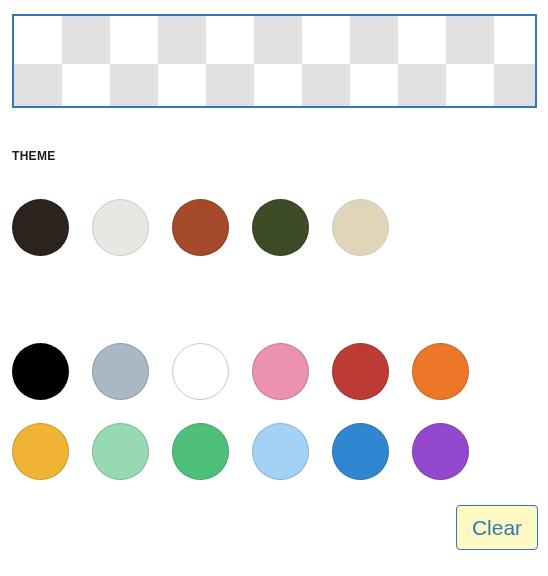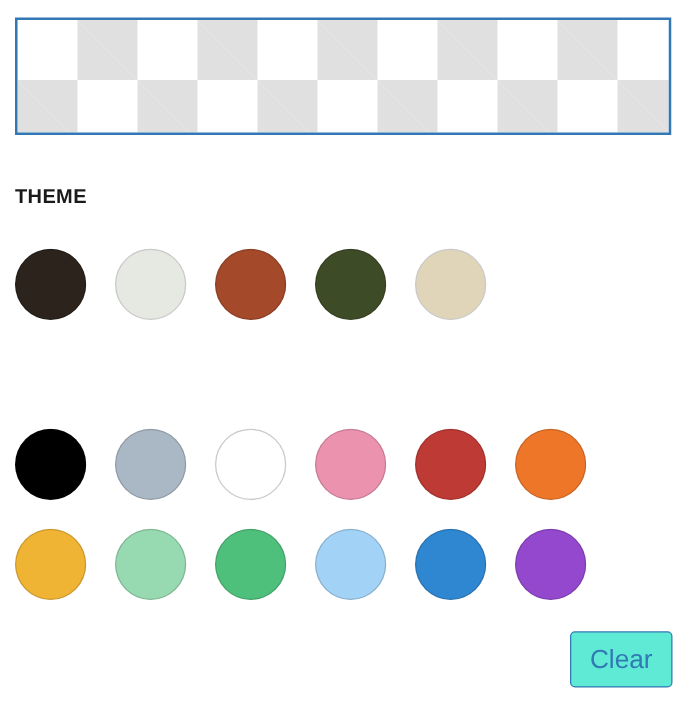--- a/index.html
+++ b/index.html
@@ -49,21 +49,21 @@
   }
   .preview-fill {
     position: absolute;
     inset: 0;
   }
 
   
   .section-title {
     position: absolute;
     left: 12px;
-    font-size: 16px;
+    font-size: 12px;
     font-weight: bold;
     letter-spacing: 0.3px;
     color: #1a1a1a;
     line-height: 1;
     white-space: nowrap;
   }
   .section-title.theme   { top: 150px; }
   .section-title.default { top: 294px; }
 
   
@@ -93,21 +93,21 @@
 
   
   .clear-btn {
     position: absolute;
     right: 10px;
     top: 505px;
     min-width: 82px;
     height: 45px;
     box-sizing: border-box;
     padding: 0 14px;
-    background: #5eead4;
+    background: #fef9c3;
     border: 1.5px solid #3278b4;
     border-radius: 4px;
     color: #3278b4;
     font-family: "Liberation Sans", sans-serif;
     font-size: 21px;
     line-height: 1;
     cursor: pointer;
   }
 </style>
 </head>

